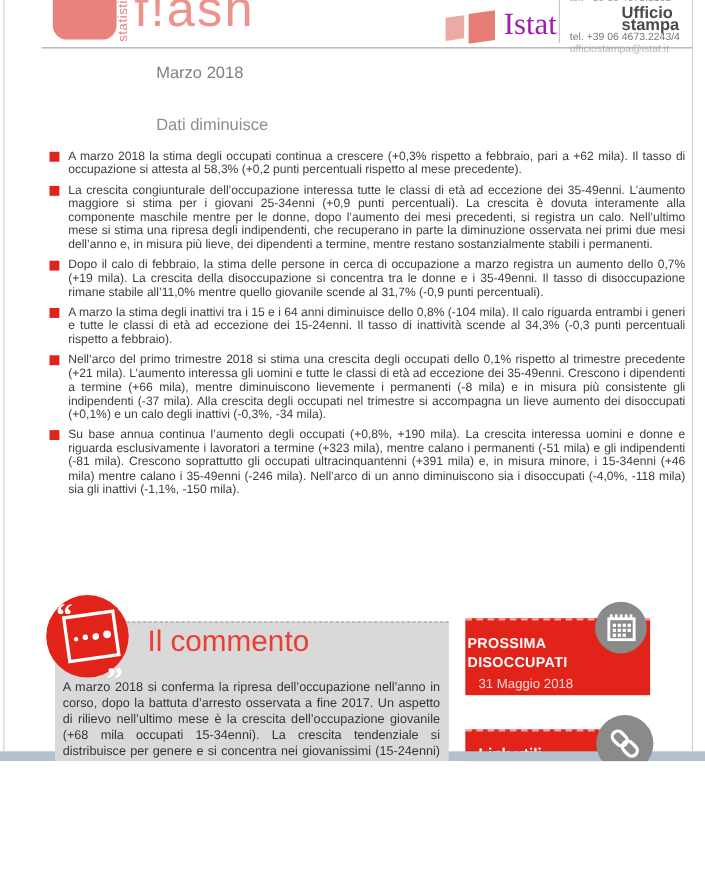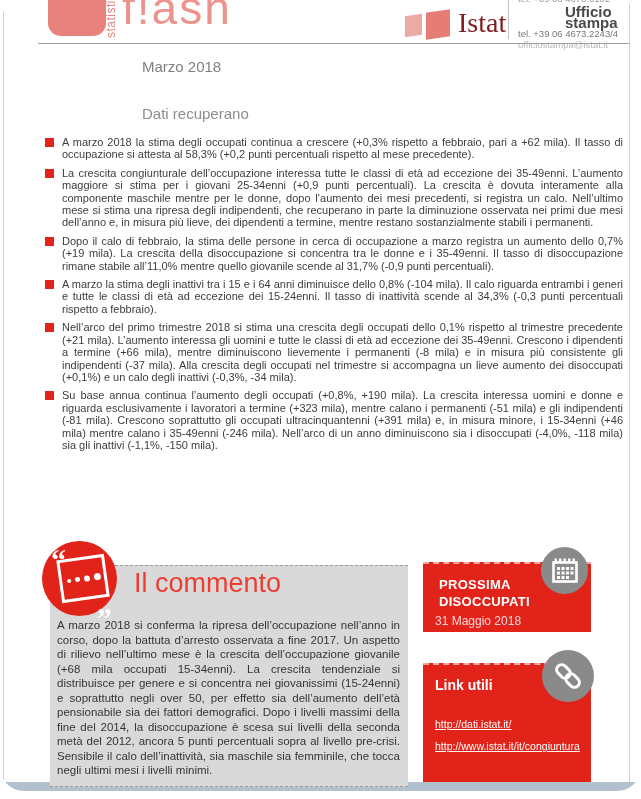--- a/index.html
+++ b/index.html
@@ -1,33 +1,33 @@
 <!DOCTYPE html>
 <html lang="it"><head>
 <meta charset="utf-8">
 <style>
   html,body{margin:0;padding:0;background:#fff;}
   .page{
-    position:relative;width:641px;height:791px;background:#fff;overflow:hidden;
-    font-family:"Liberation Sans", sans-serif;color:#3d3d3d;border-radius:24px;
+    position:relative;width:641px;height:692px;background:#fff;overflow:hidden;
+    font-family:"Liberation Sans", sans-serif;color:#3d3d3d;
   }
   .edge-v{position:absolute;top:0;bottom:9px;width:1px;background:#cfcfcf;}
   .edge-left{left:3px;}
   .edge-right{left:629px;}
   .bottom-strip{position:absolute;left:0;right:0;bottom:0;height:9px;background:#b3c0cd;}
 
   
   .brand-square{position:absolute;left:48px;top:-24px;width:58px;height:60px;background:#e8827d;border-radius:13px;}
   .brand-vertical{position:absolute;left:104px;top:-26px;height:64px;writing-mode:vertical-rl;transform:rotate(180deg);
     color:#e8827d;font-size:12px;letter-spacing:.5px;overflow:hidden;}
   .brand-flash{position:absolute;left:122px;top:-19px;font-size:46px;font-weight:300;color:#ec938e;letter-spacing:2px;}
   .istat-shape{position:absolute;transform:skewY(-8deg);}
   .istat-shape-left{left:405px;top:15px;width:17px;height:21px;background:#ecaaa5;}
   .istat-shape-right{left:426px;top:11px;width:24px;height:27px;background:#e57d76;}
-  .istat-wordmark{position:absolute;left:458px;top:7px;font-family:"Liberation Serif", serif;font-size:28px;color:#7f1d1d;}
+  .istat-wordmark{position:absolute;left:458px;top:7px;font-family:"Liberation Serif", serif;font-size:28px;color:#a21caf;}
   .header-divider{position:absolute;left:508px;top:0;width:1px;height:39px;background:#c4c4c4;}
   .contact{position:absolute;left:518px;top:-7px;width:118px;font-size:9.5px;line-height:11px;color:#777;}
   .contact .clipped{color:#9a9a9a;margin-bottom:2px;}
   .contact .office{font-weight:bold;color:#4a4a4a;font-size:15px;margin-left:47px;}
   .contact .email{color:#b8b8b8;}
   .masthead-rule{position:absolute;left:38px;width:592px;top:43px;height:1px;background:#9e9e9e;}
 
   
   .period{position:absolute;left:142px;top:58px;font-size:15px;color:#808080;}
   .main-title{position:absolute;left:140px;top:75px;margin:0;font-size:25px;font-weight:bold;color:#58595b;letter-spacing:.2px;}
@@ -52,21 +52,21 @@
   .q-dots i:nth-child(2){width:5px;height:5px;}
   .q-dots i:nth-child(3){width:6px;height:6px;}
   .q-dots i:nth-child(4){width:7px;height:7px;}
   .q-open,.q-close{position:absolute;color:#fff;font-family:"Liberation Serif", serif;font-weight:bold;font-size:30px;line-height:1;}
   .q-open{left:9px;top:4px;}
   .q-close{right:5px;bottom:-2px;}
 
   
   .red-box{position:absolute;background:#e2231a;box-sizing:border-box;border-top:2px dashed rgba(255,255,255,.6);}
   .prossima-box{left:423px;top:562px;width:168px;height:70px;}
-  .p-label{position:absolute;left:16px;color:#fff;font-weight:bold;font-size:13px;letter-spacing:.3px;}
+  .p-label{position:absolute;left:2px;color:#fff;font-weight:bold;font-size:13px;letter-spacing:.3px;}
   .p-l1{top:13px;}
   .p-l2{top:30px;}
   .p-date{position:absolute;left:12px;top:50px;color:rgba(255,255,255,.82);font-size:12px;}
   .links-box{left:423px;top:663px;width:168px;height:125px;padding-left:40px;}
   .links-title{position:absolute;left:12px;top:12px;color:#fff;font-weight:bold;font-size:14px;}
   .ulink{position:absolute;left:12px;color:#fff;font-size:10.5px;text-decoration:underline;cursor:pointer;}
   .ulink-1{top:53px;}
   .ulink-2{top:75px;}
   .icon-circle{position:absolute;border-radius:50%;background:#8a8a8a;display:flex;align-items:center;justify-content:center;z-index:2;}
   .calendar-circle{left:541px;top:547px;width:47px;height:47px;}
@@ -94,21 +94,21 @@
       <div class="clipped">tel. +39 06 4673.3102</div>
       <div class="office">Ufficio stampa</div>
       <div>tel. +39 06 4673.2243/4</div>
       <div class="email">ufficiostampa@istat.it</div>
     </div>
 
     <div class="masthead-rule"></div>
   </header>
 
   <div class="period">Marzo 2018</div>
-  <div class="subtitle">Dati recuperano</div>
+  <div class="subtitle">Dati diminuisce</div>
 
   <ul class="bullets">
     <li><span class="bmark"></span><span>A marzo 2018 la stima degli occupati continua a crescere (+0,3% rispetto a febbraio, pari a +62 mila). Il tasso di occupazione si attesta al 58,3% (+0,2 punti percentuali rispetto al mese precedente).</span></li>
     <li><span class="bmark"></span><span>La crescita congiunturale dell’occupazione interessa tutte le classi di età ad eccezione dei 35-49enni. L’aumento maggiore si stima per i giovani 25-34enni (+0,9 punti percentuali). La crescita è dovuta interamente alla componente maschile mentre per le donne, dopo l’aumento dei mesi precedenti, si registra un calo. Nell’ultimo mese si stima una ripresa degli indipendenti, che recuperano in parte la diminuzione osservata nei primi due mesi dell’anno e, in misura più lieve, dei dipendenti a termine, mentre restano sostanzialmente stabili i permanenti.</span></li>
     <li><span class="bmark"></span><span>Dopo il calo di febbraio, la stima delle persone in cerca di occupazione a marzo registra un aumento dello 0,7% (+19 mila). La crescita della disoccupazione si concentra tra le donne e i 35-49enni. Il tasso di disoccupazione rimane stabile all’11,0% mentre quello giovanile scende al 31,7% (-0,9 punti percentuali).</span></li>
     <li><span class="bmark"></span><span>A marzo la stima degli inattivi tra i 15 e i 64 anni diminuisce dello 0,8% (-104 mila). Il calo riguarda entrambi i generi e tutte le classi di età ad eccezione dei 15-24enni. Il tasso di inattività scende al 34,3% (-0,3 punti percentuali rispetto a febbraio).</span></li>
     <li><span class="bmark"></span><span>Nell’arco del primo trimestre 2018 si stima una crescita degli occupati dello 0,1% rispetto al trimestre precedente (+21 mila). L’aumento interessa gli uomini e tutte le classi di età ad eccezione dei 35-49enni. Crescono i dipendenti a termine (+66 mila), mentre diminuiscono lievemente i permanenti (-8 mila) e in misura più consistente gli indipendenti (-37 mila). Alla crescita degli occupati nel trimestre si accompagna un lieve aumento dei disoccupati (+0,1%) e un calo degli inattivi (-0,3%, -34 mila).</span></li>
     <li><span class="bmark"></span><span>Su base annua continua l’aumento degli occupati (+0,8%, +190 mila). La crescita interessa uomini e donne e riguarda esclusivamente i lavoratori a termine (+323 mila), mentre calano i permanenti (-51 mila) e gli indipendenti (-81 mila). Crescono soprattutto gli occupati ultracinquantenni (+391 mila) e, in misura minore, i 15-34enni (+46 mila) mentre calano i 35-49enni (-246 mila). Nell’arco di un anno diminuiscono sia i disoccupati (-4,0%, -118 mila) sia gli inattivi (-1,1%, -150 mila).</span></li>
   </ul>
 

